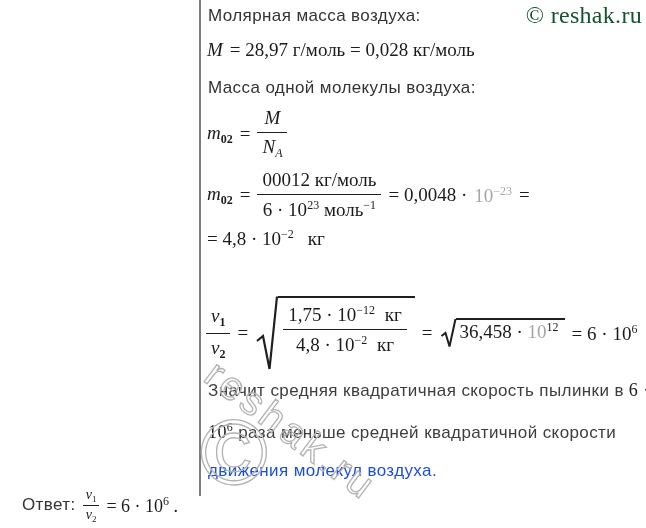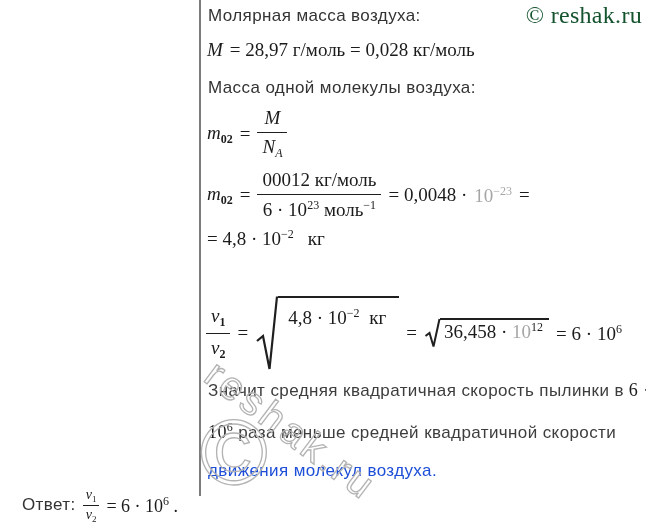--- a/index.html
+++ b/index.html
@@ -115,20 +115,21 @@
       <span class="num"><span class="var">v</span><span class="sb">1</span></span>
       <span class="den"><span class="var">v</span><span class="sb">2</span></span>
     </span>
     <span>=</span>
     <span class="sqrt">
       <svg width="24" height="78" viewBox="0 0 24 78">
         <path d="M2 47 L8 42 L14.5 75 L22 2.5" fill="none" stroke="#1f1f1f" stroke-width="2.2" stroke-linejoin="miter"></path>
       </svg>
       <span class="radicand">
         <span class="frac">
+          <span class="num"><span>1,75 · 10</span><span class="sp">−12</span> <span class="lead-gap">кг</span></span>
           <span class="den"><span>4,8 · 10</span><span class="sp">−2</span> <span class="lead-gap">кг</span></span>
         </span>
       </span>
     </span>
     <span>=</span>
     <span class="sqrt">
       <svg width="17" height="32" viewBox="0 0 17 32">
         <path d="M1.5 19 L5.5 16 L9.5 29.5 L15.5 2" fill="none" stroke="#1f1f1f" stroke-width="2"></path>
       </svg>
       <span class="radicand2"><span>36,458 · </span><span class="gray">10</span><span class="sp">12</span></span>

